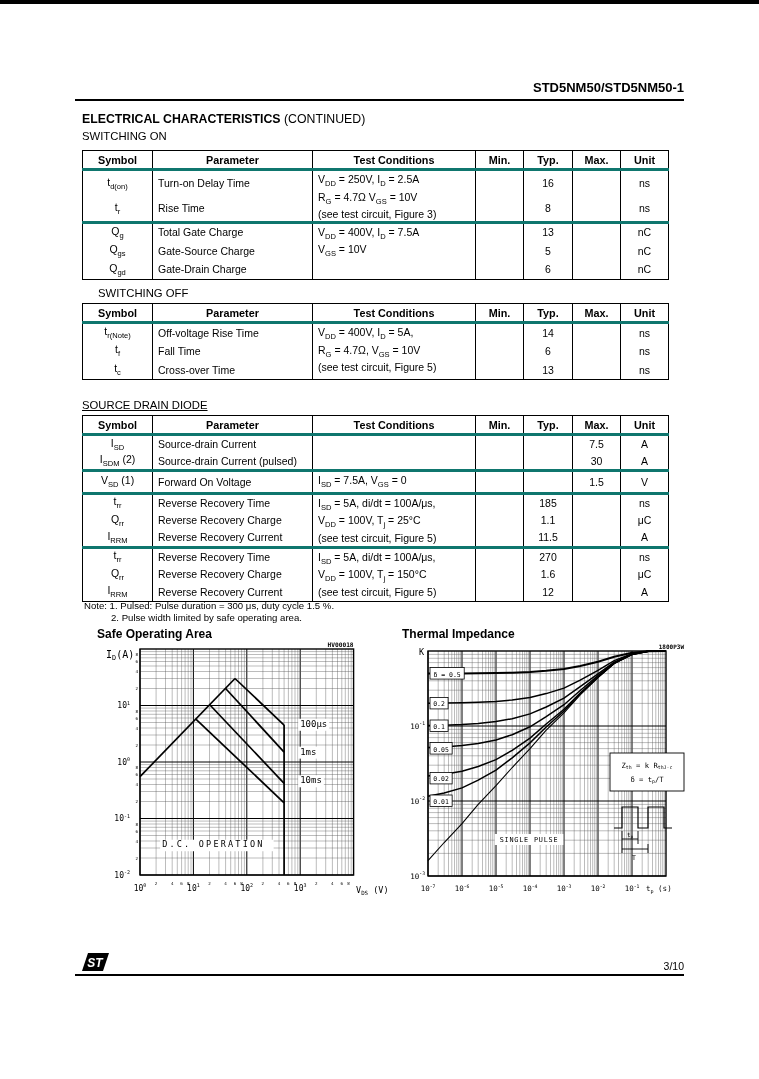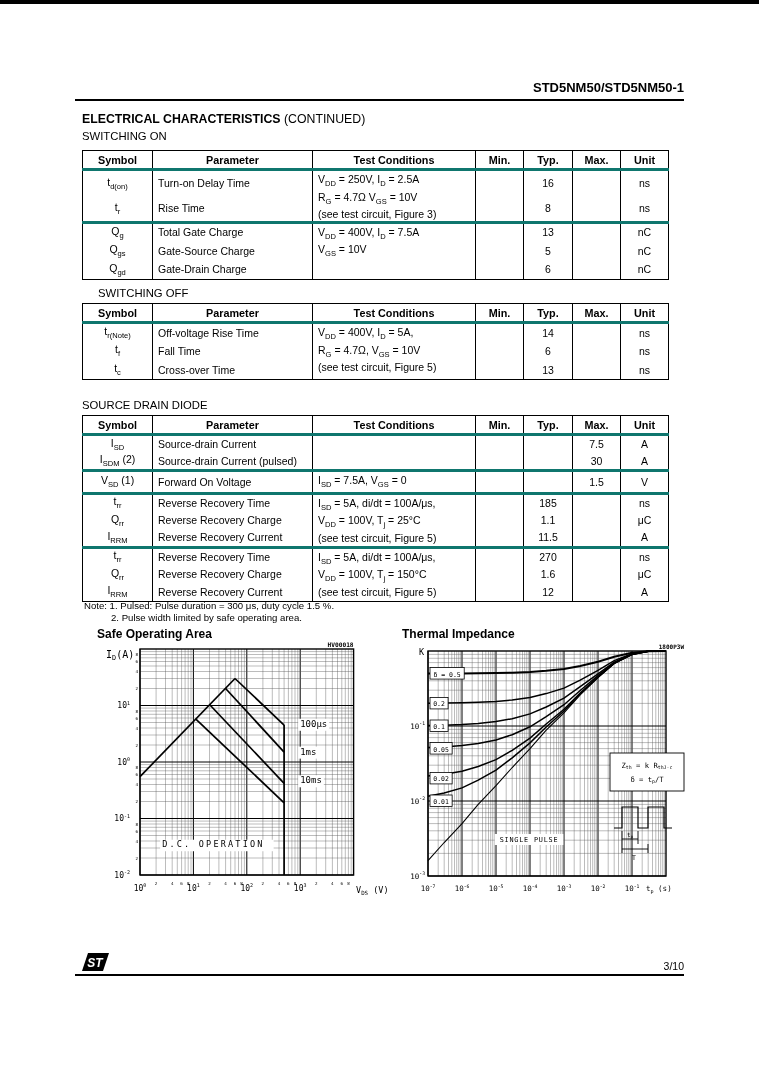--- a/index.html
+++ b/index.html
@@ -9,21 +9,21 @@
   }
   .abs{position:absolute;}
   #top-bar{top:0;left:0;width:759px;height:4px;background:#000;}
   #hdr-title{top:80px;left:75px;width:609px;text-align:right;font-size:13px;font-weight:bold;}
   #hdr-rule{top:99px;left:75px;width:609px;height:2px;background:#000;}
   #sec-title{top:112px;left:82px;font-size:12.3px;text-align:center;}
   #sec-title b{font-weight:bold;}
   .caption{font-size:11.3px;}
   #cap1{top:130px;left:82px;}
   #cap2{top:287px;left:82px;margin-left:16px;}
-  #cap3{top:399px;left:82px;}
+  #cap3{top:399px;left:82px;text-decoration:underline;}
   #t1{top:150px;left:82px;}
   #t2{top:303px;left:82px;}
   #t3{top:415px;left:82px;}
   table.spec{border-collapse:collapse;table-layout:fixed;width:586px;border:1.4px solid #000;}
   .spec th,.spec td{border-left:1px solid #000;border-right:1px solid #000;padding:0;font-size:10.5px;vertical-align:middle;}
   .spec thead th{border-bottom:1.2px solid #000;font-weight:bold;height:17px;font-size:10.8px;}
   .spec tr.gtop td{border-top:3px solid #0f766e;}
   .spec td.sym,.spec td.c{text-align:center;}
   .spec td.par{padding-left:5px;text-align:left;}
   .spec td.cond{padding:2px 0 0 5px;vertical-align:top;line-height:12.5px;text-align:left;}

